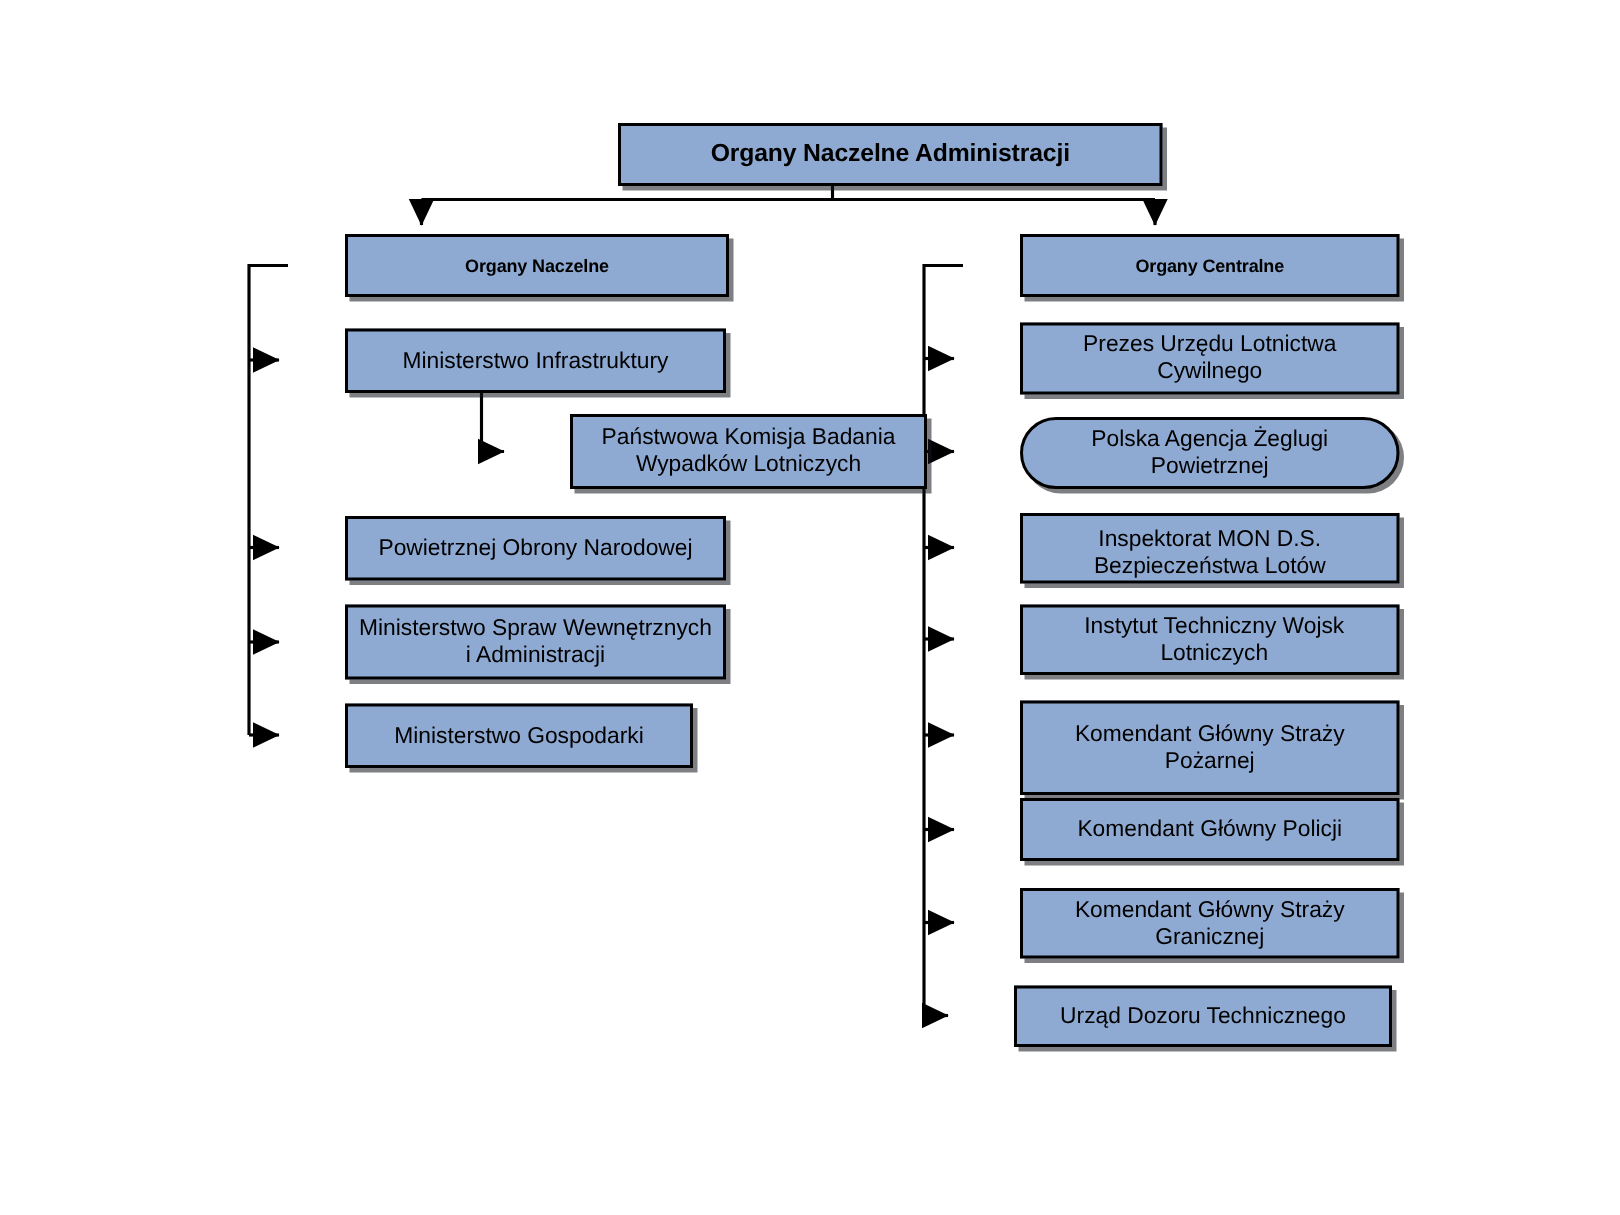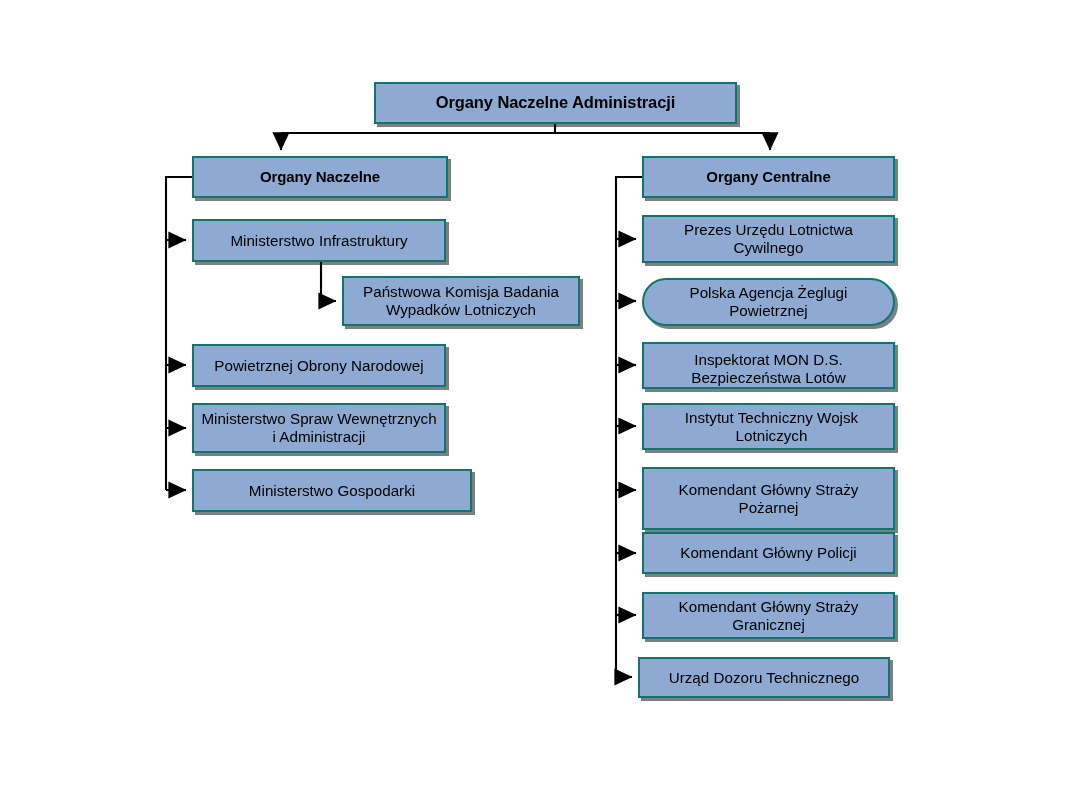--- a/index.html
+++ b/index.html
@@ -23,42 +23,43 @@
     left: 0;
     top: 0;
     width: 1080px;
     height: 810px;
     pointer-events: none;
   }
   .node {
     position: absolute;
     box-sizing: border-box;
     background: #8EAAD2;
-    border: 2px solid #0f766e;
+    border: 2px solid #000000;
     box-shadow: 3px 3px 0 rgba(20,22,28,0.55);
     display: flex;
     align-items: center;
     justify-content: center;
     text-align: center;
     color: #000000;
     line-height: 1.18;
     padding: 0 6px;
     z-index: 2;
+    margin-left: 38px;
   }
   .node span {
     display: block;
     width: 100%;
   }
   .node.lvl-root {
     font-size: 16.5px;
     font-weight: bold;
     letter-spacing: -0.1px;
   }
   .node.lvl-head {
-    font-size: 15px;
+    font-size: 12px;
     font-weight: bold;
     letter-spacing: -0.1px;
   }
   .node.lvl-leaf {
     font-size: 15.2px;
     font-weight: normal;
   }
 </style>
 </head>
 <body>
@@ -121,21 +122,21 @@
   </div>
 
   <div class="node lvl-leaf" style="left:192px; top:344px; width:254px; height:43px;">
     <span>Powietrznej Obrony Narodowej</span>
   </div>
 
   <div class="node lvl-leaf" style="left:192px; top:403px; width:254px; height:50px;">
     <span>Ministerstwo Spraw Wewnętrznych i Administracji</span>
   </div>
 
-  <div class="node lvl-leaf" style="left:192px; top:469px; width:280px; height:43px;">
+  <div class="node lvl-leaf" style="left:192px; top:469px; width:232px; height:43px;">
     <span>Ministerstwo Gospodarki</span>
   </div>
 
   <div class="node lvl-head" style="left:642px; top:156px; width:253px; height:42px;">
     <span>Organy Centralne</span>
   </div>
 
   <div class="node lvl-leaf" style="left:642px; top:215px; width:253px; height:48px;">
     <span>Prezes Urzędu Lotnictwa Cywilnego</span>
   </div>

